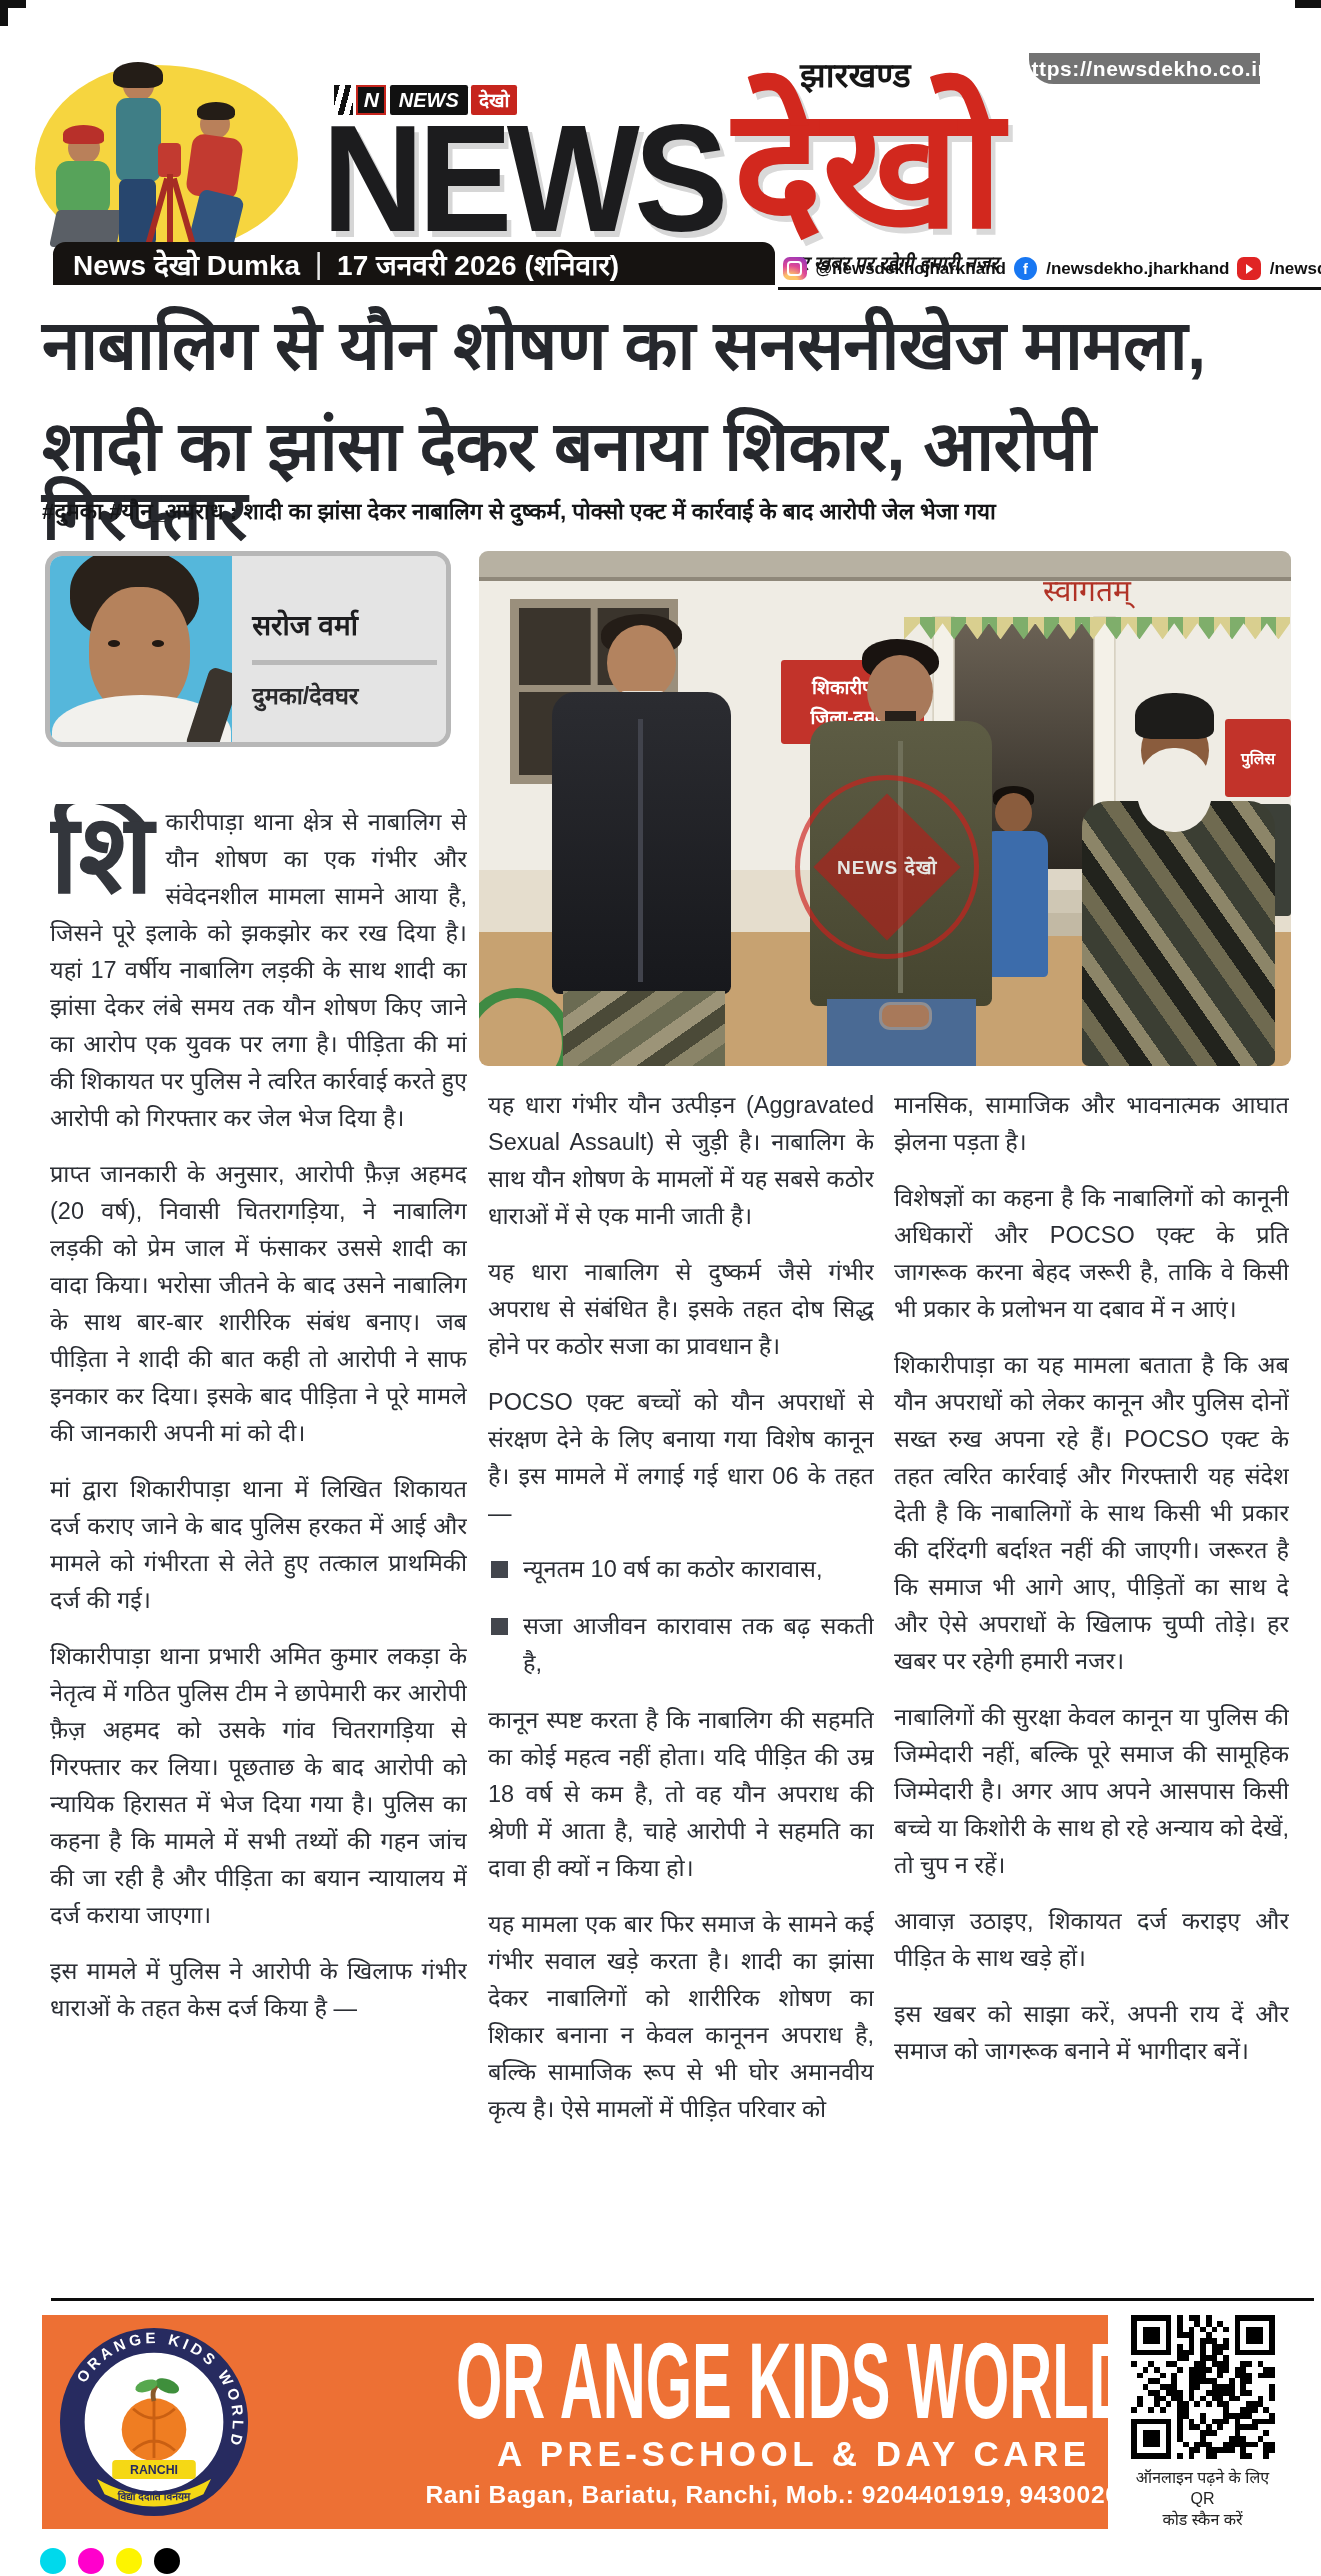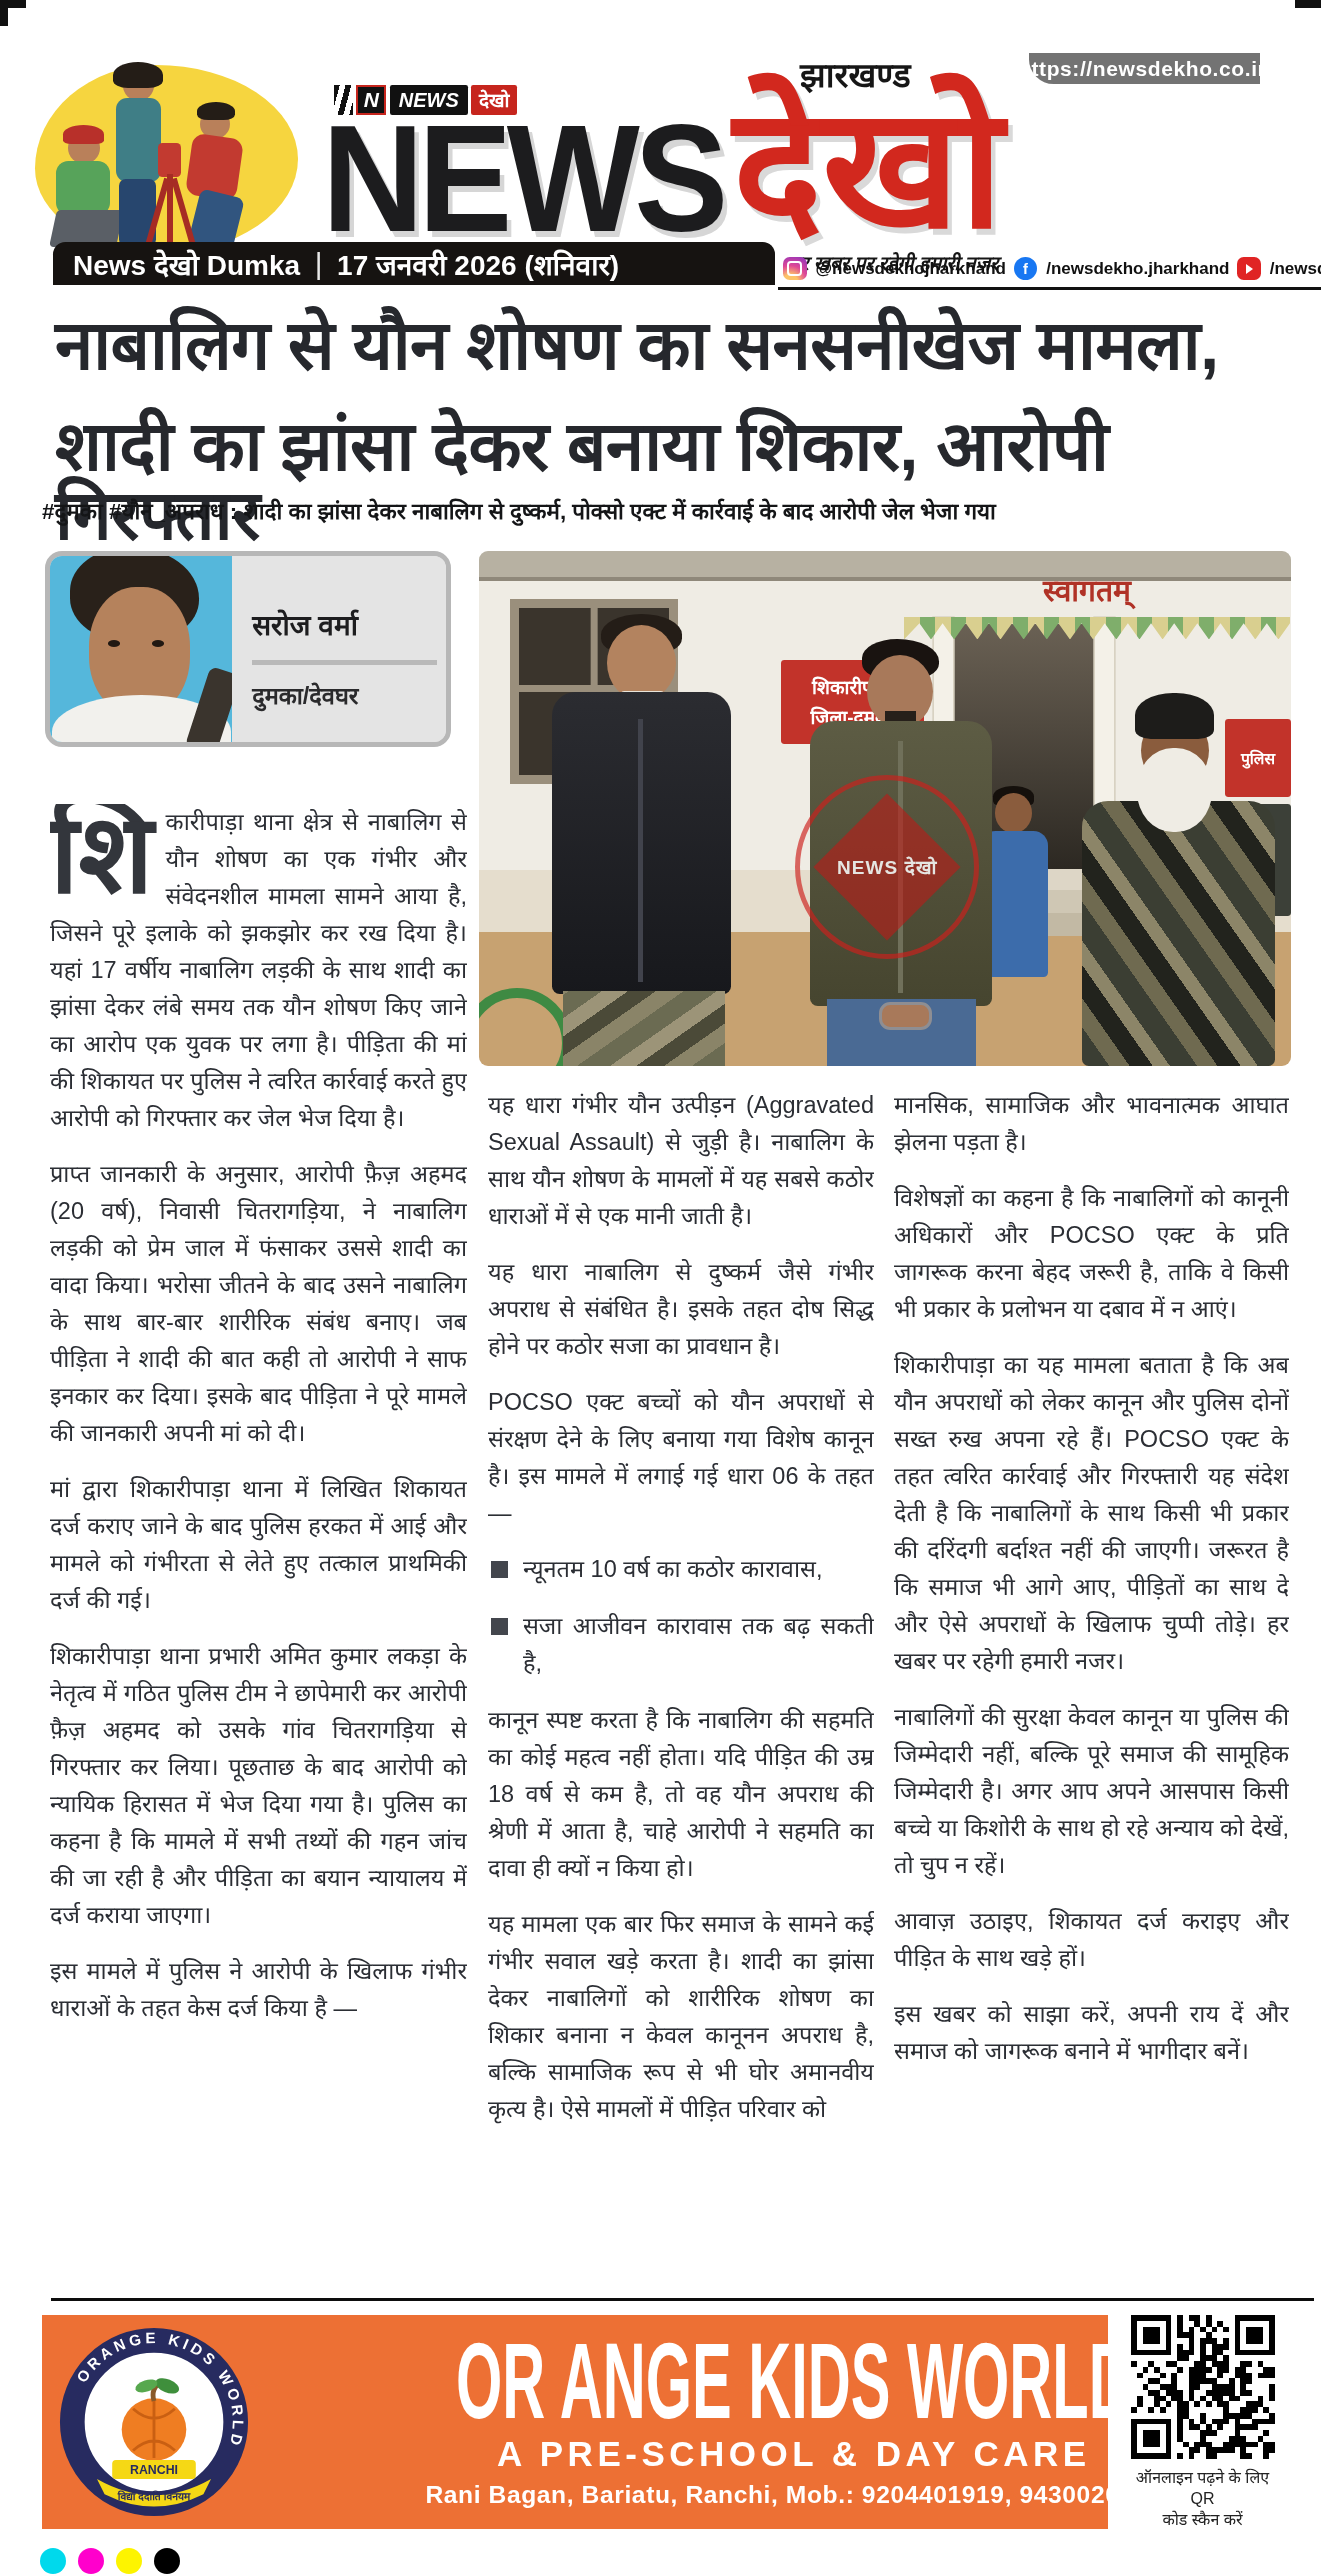--- a/index.html
+++ b/index.html
@@ -53,21 +53,21 @@
   .social-handle{font-size:17px;font-weight:800;color:#111;white-space:nowrap;}
   .sicon{width:23.5px;height:23.5px;border-radius:50%;display:flex;align-items:center;
     justify-content:center;color:#fff;font-weight:900;font-size:14.6px;flex:0 0 auto;}
   .sicon.ig{border-radius:6.7px;background:radial-gradient(circle at 30% 110%,#fdc468 0 25%,#df4996 55%,#9b36b7 90%);}
   .sicon.ig .cam{width:11.2px;height:11.2px;border:2.2px solid #fff;border-radius:3.9px;}
   .sicon.fb{background:#1877f2;}
   .sicon.yt{border-radius:6.7px;background:#e02424;}
   .sicon.yt .tri{width:0;height:0;border-left:7.8px solid #fff;border-top:5px solid transparent;border-bottom:5px solid transparent;}
   .header-rule{position:absolute;left:778px;top:287px;width:543px;height:2.8px;background:#111;}
   
-  .headline{position:absolute;left:42px;top:279px;width:1248px;color:#26282d;font-weight:800;margin-left:13px;}
+  .headline{position:absolute;left:42px;top:279px;width:1248px;color:#26282d;font-weight:800;}
   .headline .hl{font-size:69px;line-height:1.0;margin-top:32px;letter-spacing:-0.6px;}
   .subheadline{position:absolute;left:42px;top:495px;width:1254px;font-size:22.4px;font-weight:800;color:#141517;}
   
   .byline-card{position:absolute;left:45px;top:551px;width:406px;height:196px;border:5px solid #b7b7b7;
     border-radius:17px;overflow:hidden;display:flex;box-sizing:border-box;background:#e4e4e4;}
   .byline-photo{width:46%;position:relative;background:#55b7db;overflow:hidden;flex:0 0 auto;}
   .bp-hair{position:absolute;left:20px;top:-9px;width:129px;height:95px;background:#29211a;
     border-radius:46% 54% 44% 46%;}
   .bp-face{position:absolute;left:39px;top:31px;width:101px;height:129px;background:#b5825c;border-radius:46%;}
   .bp-eye{position:absolute;width:12.3px;height:6.7px;background:#201812;border-radius:50%;top:84px;}
@@ -82,21 +82,21 @@
     overflow:hidden;background:linear-gradient(#efece4 0 62%,#e5ddcd 62% 74%,#c7a271 74% 100%);}
   .ph{position:absolute;}
   .roofline{left:0;top:0;width:100%;height:26px;background:#b7b1a2;border-bottom:4.5px solid #8f887a;}
   .window{left:31px;top:48px;width:168px;height:185px;background:#3a342c;border:9px solid #9a8f7c;box-sizing:border-box;}
   .window .bar-v{position:absolute;left:50%;top:0;width:6.7px;height:100%;background:#9a8f7c;transform:translateX(-50%);}
   .window .bar-h{position:absolute;top:46%;left:0;width:100%;height:6.7px;background:#9a8f7c;}
   .door{left:471px;top:73px;width:146px;height:246px;background:linear-gradient(#6a6154,#2c2822);}
   .pillar{top:67px;width:19px;height:263px;background:#f4f1e8;box-shadow:0 0 0 1.7px #d8d2c2;}
   .steps{left:437px;top:318px;width:224px;height:67px;background:
      linear-gradient(#ddd6c6 0 32%,#cfc7b4 32% 66%,#c2b9a4 66% 100%);}
-  .welcome{left:535px;top:18px;width:146px;font-size:30px;font-weight:700;color:#b03226;text-align:center;}
+  .welcome{left:535px;top:18px;width:146px;font-size:30px;font-weight:400;color:#b03226;text-align:center;}
   .bunting{left:425px;top:66px;width:386px;height:22.4px;background:
      repeating-linear-gradient(90deg,#d9cf8f 0 15.7px,#7fae6b 15.7px 31px);
      clip-path:polygon(0 0,100% 0,100% 28%,97% 100%,94% 28%,91% 100%,88% 28%,85% 100%,82% 28%,79% 100%,76% 28%,73% 100%,70% 28%,67% 100%,64% 28%,61% 100%,58% 28%,55% 100%,52% 28%,49% 100%,46% 28%,43% 100%,40% 28%,37% 100%,34% 28%,31% 100%,28% 28%,25% 100%,22% 28%,19% 100%,16% 28%,13% 100%,10% 28%,7% 100%,4% 28%,0 100%);}
   .sign{background:#c2332a;color:#fff;font-weight:700;text-align:center;
     display:flex;flex-direction:column;justify-content:center;gap:3.4px;}
   .sign-left{left:302px;top:109px;width:143px;height:84px;font-size:19px;border-radius:3.4px;}
   .sign-right{left:746px;top:168px;width:66px;height:78px;font-size:15.7px;border-radius:3.4px;}
   .plaque{left:766px;top:253px;width:46px;height:112px;background:#3c4038;border-radius:3.4px;}
   .hose{left:-17px;top:437px;width:90px;height:90px;border:10px solid #3f8a43;border-radius:50%;background:transparent;}
   .head{border-radius:50%;}

